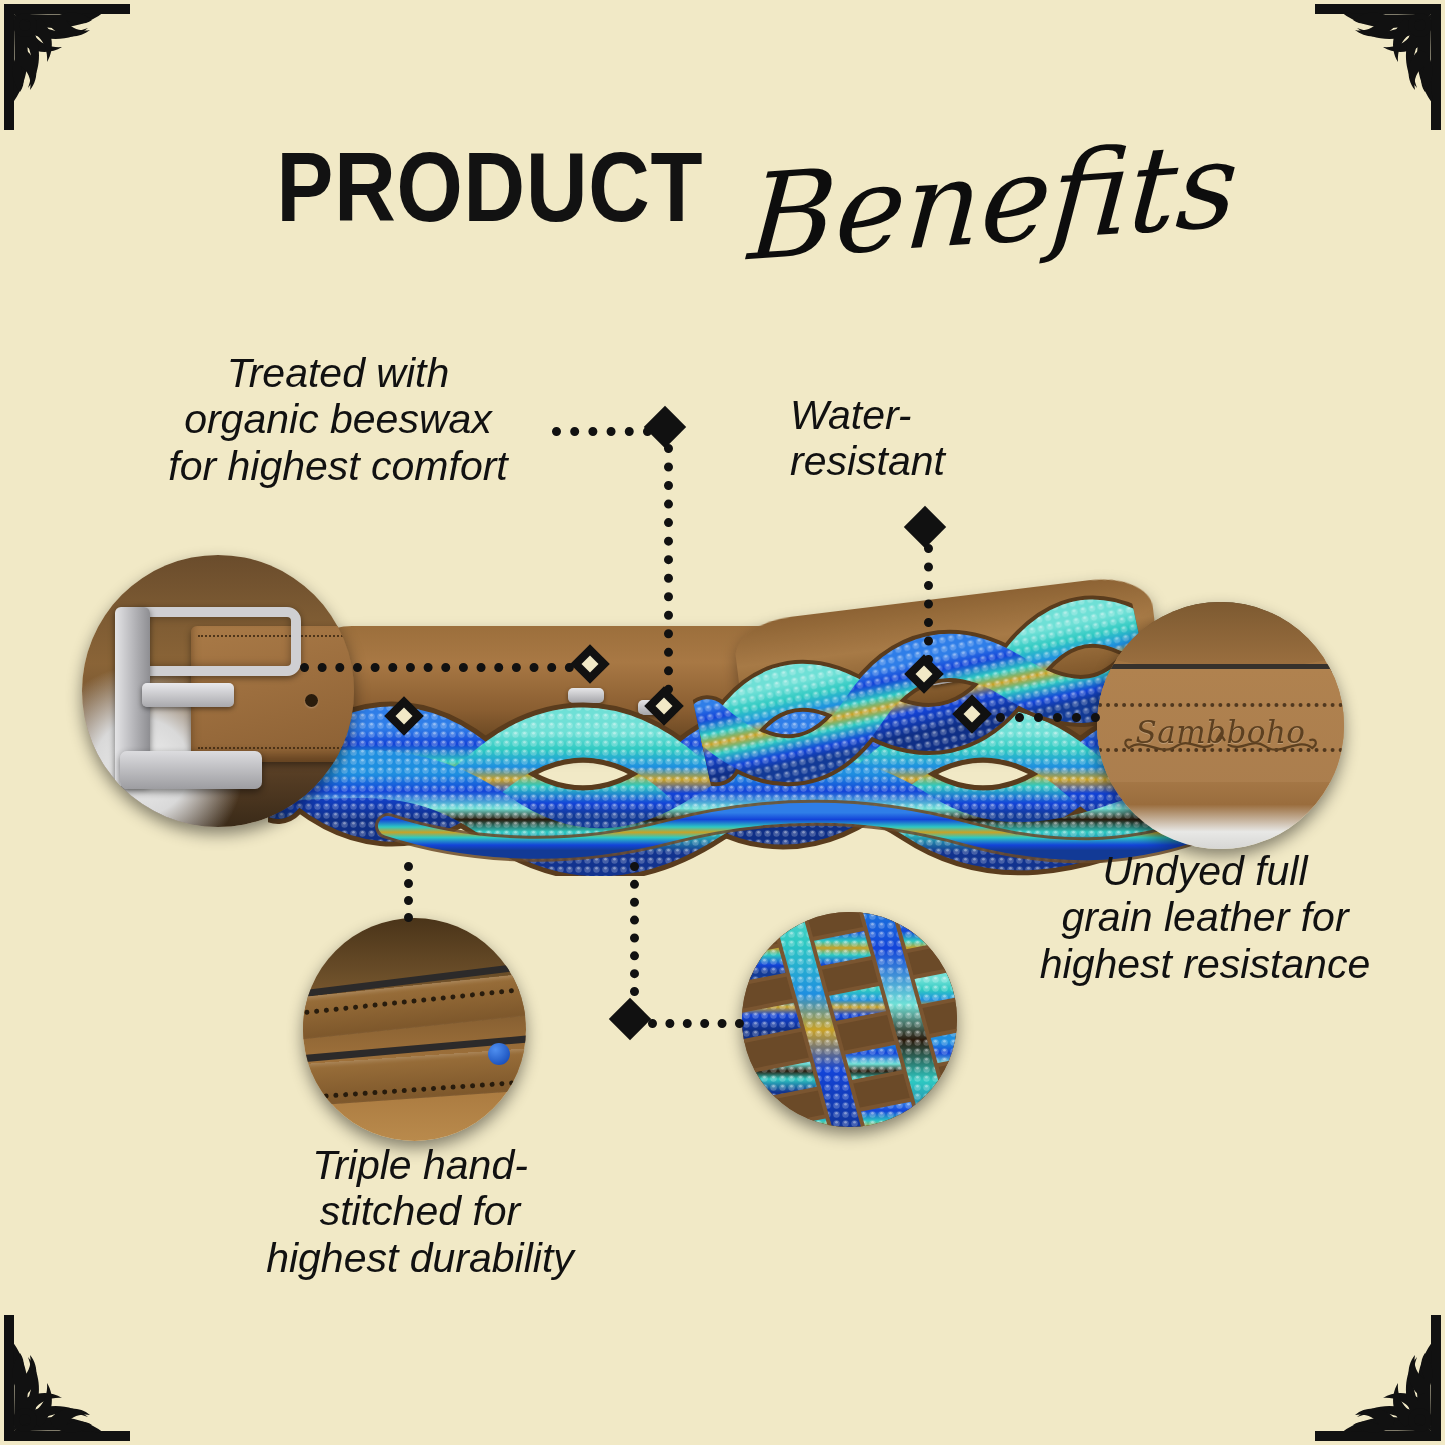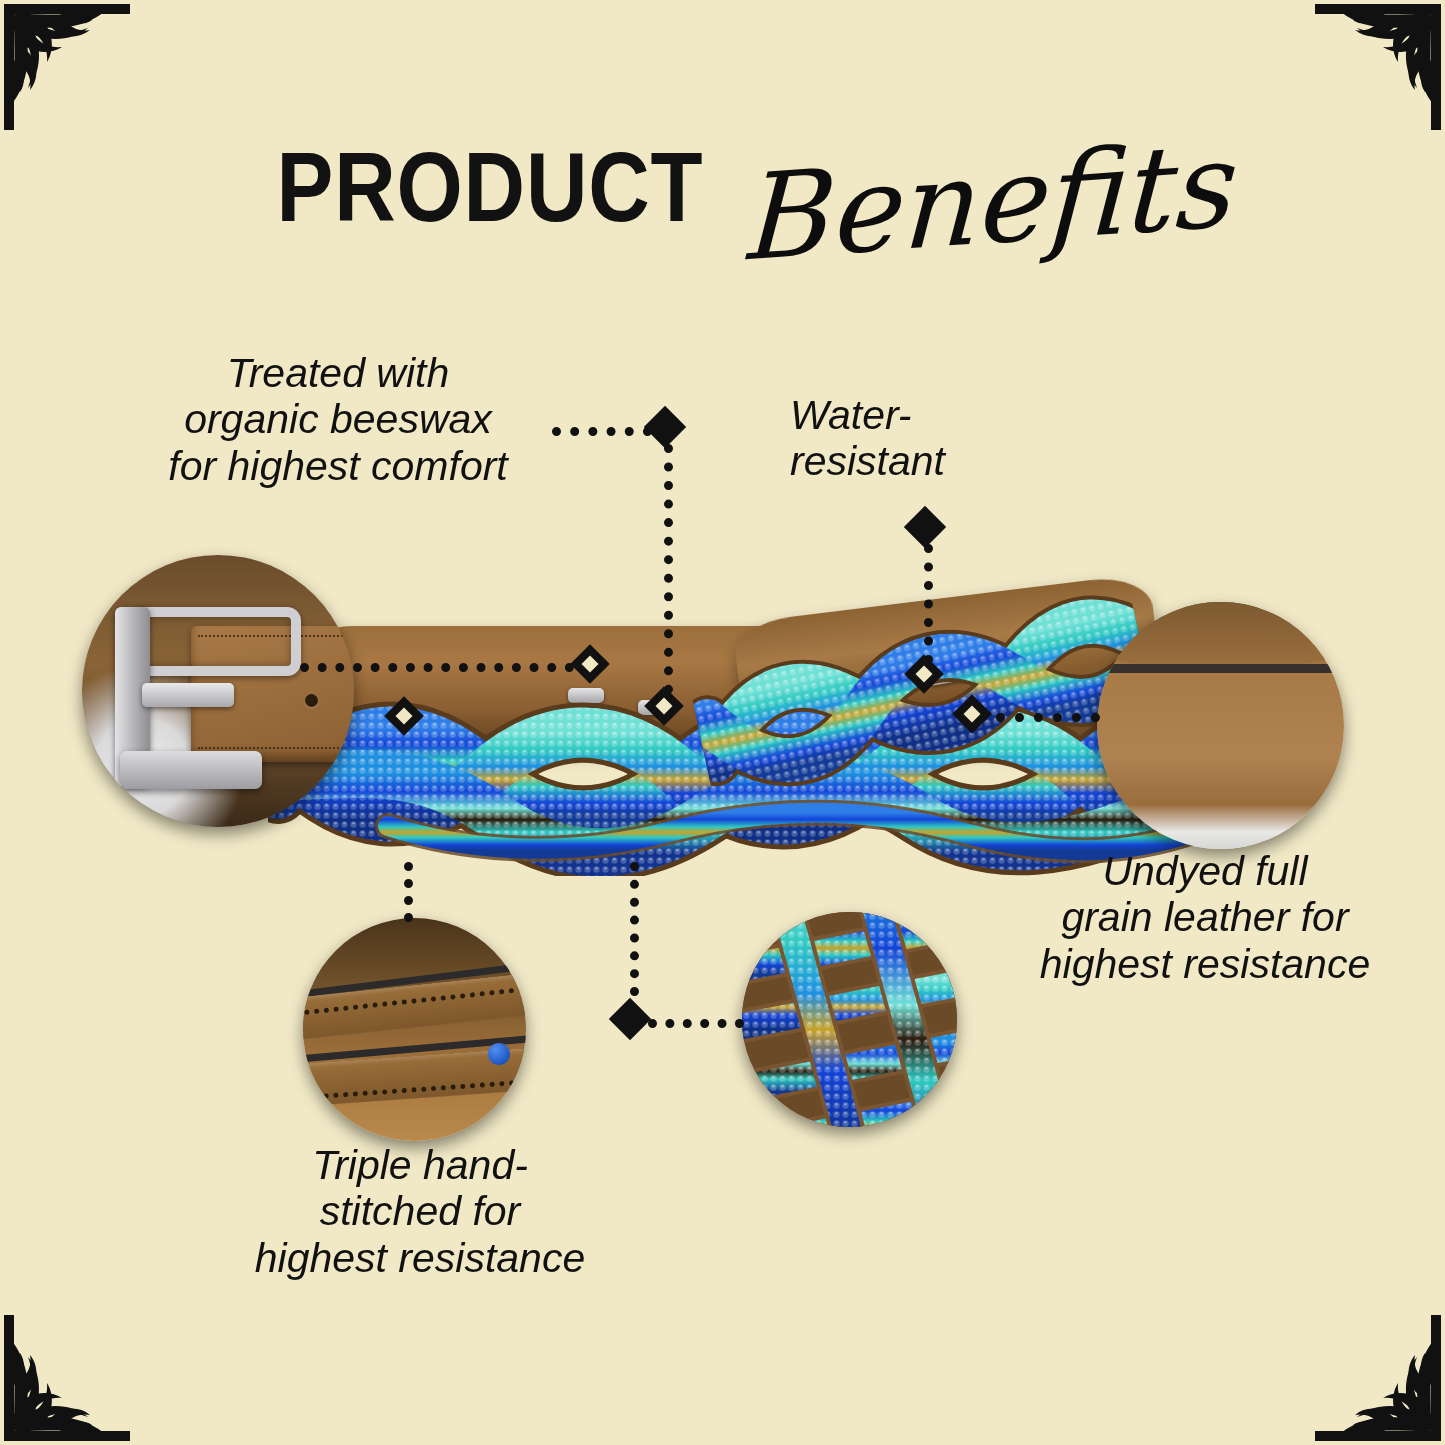--- a/index.html
+++ b/index.html
@@ -399,20 +399,34 @@
           <path d="M130,-20 L200,235" stroke="url(#beadtex)" stroke-width="28"></path>
         </g>
       </svg>
     </div>
   </div>
 
   <div class="circle" id="circ-brand">
     <div class="inner brand-bg">
       <div class="brand-top"></div>
       <div class="brand-darkline"></div>
+      <div class="brand-panel">
+        <div class="brand-stitchrow bs-top"></div>
+        <div class="brand-stitchrow bs-bot"></div>
+        <div class="brand-logo">Sambboho</div>
+        <svg class="brand-flourish" viewBox="0 0 200 26">
+          <g fill="none" stroke="#5d4020" stroke-width="2.2" stroke-linecap="round">
+            <path d="M8,16 C22,4 40,26 56,14 C68,5 78,20 92,13"></path>
+            <path d="M108,13 C122,20 132,5 144,14 C160,26 178,4 192,16"></path>
+            <path d="M8,16 C2,12 4,6 10,8"></path>
+            <path d="M192,16 C198,12 196,6 190,8"></path>
+            <path d="M96,8 L100,2 L104,8"></path>
+          </g>
+        </svg>
+      </div>
     </div>
   </div>
 
   <div class="conn h-dots" style="left:552px;top:427px;width:100px;"></div>
   <div class="dia dia-lg" style="left:650px;top:412px;"></div>
   <div class="conn v-dots" style="left:664px;top:444px;height:250px;"></div>
   <div class="dia-hollow" style="left:650px;top:692px;"></div>
 
   <div class="dia dia-lg" style="left:910px;top:512px;"></div>
   <div class="conn v-dots" style="left:924px;top:544px;height:120px;"></div>
@@ -434,15 +448,15 @@
   <div class="label lab-beeswax">Treated with
 organic beeswax
 for highest comfort</div>
   <div class="label lab-water">Water-
 resistant</div>
   <div class="label lab-leather">Undyed full
 grain leather for
 highest resistance</div>
   <div class="label lab-stitch">Triple hand-
 stitched for
-highest resistance</div>
+highest durability</div>
 
 </div>
 
 </body></html>

